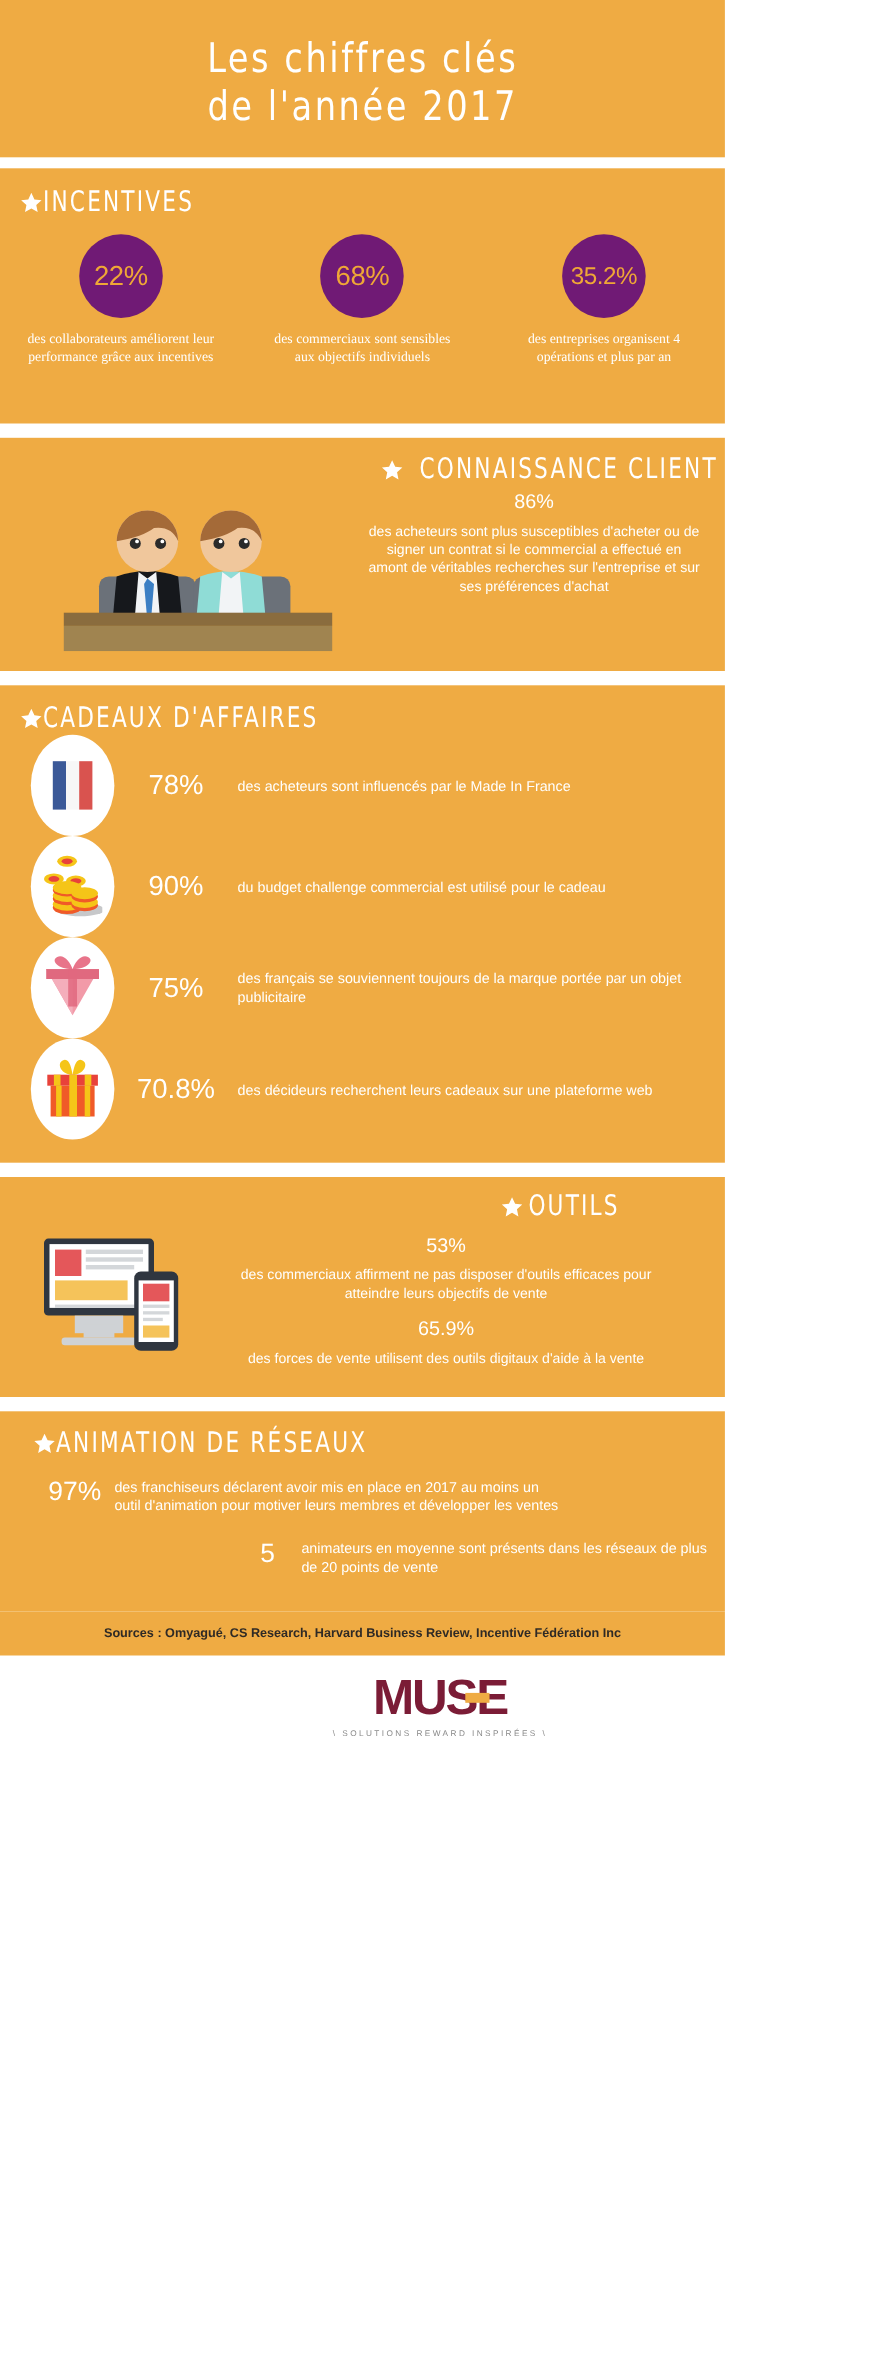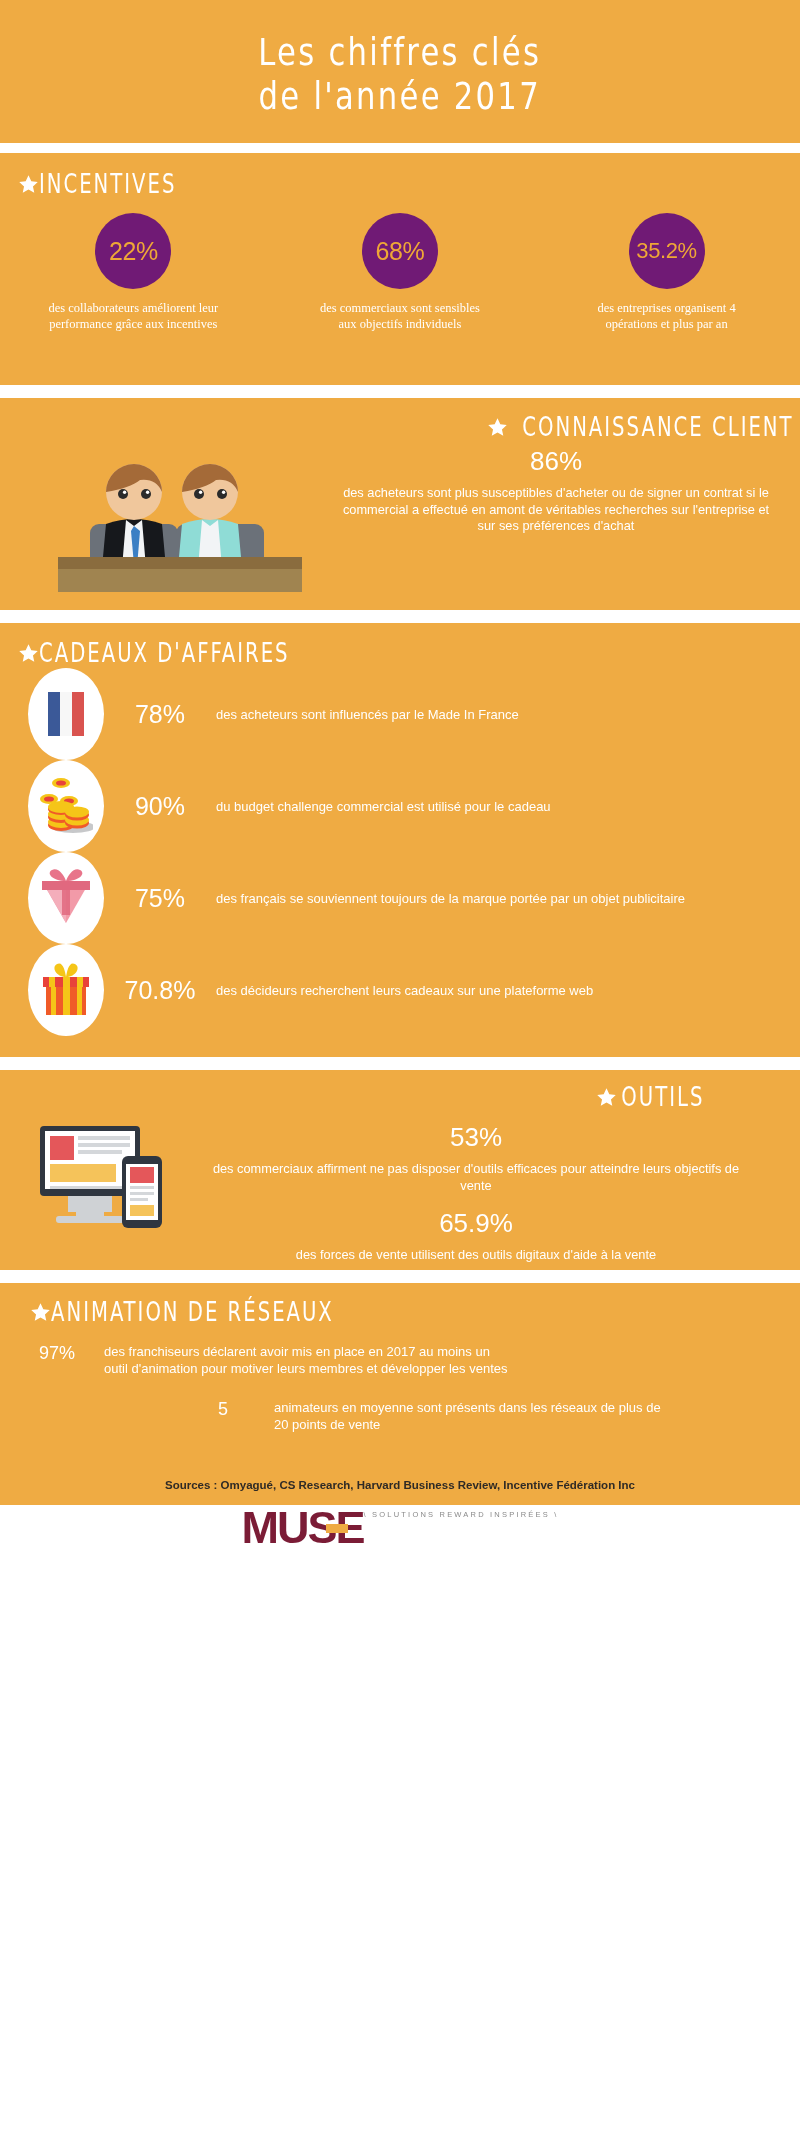--- a/index.html
+++ b/index.html
@@ -10,21 +10,21 @@
   }
   .page {
     width: 800px;
     height: 2154px;
     position: relative;
     background: #ffffff;
     overflow: hidden;
   }
   .band {
     background: #efab43;
-    width: 800px;
+    width: 659px;
     position: relative;
   }
   .gap { background: #ffffff; width: 800px; }
 
   
   .header {
     height: 143px;
     display: flex;
     flex-direction: column;
     align-items: center;
@@ -106,21 +106,21 @@
   .connaissance { height: 212px; padding: 16px 0 0 0; position: relative; }
   .connaissance .sec-head { padding-right: 6px; }
   .cc-body { display: flex; }
   .cc-left { width: 330px; position: relative; height: 150px; }
   .cc-right {
     flex: 1; padding-right: 22px; text-align: center; color: #ffffff;
     padding-left: 4px;
   }
   .big-pct {
     font-family: "Liberation Sans Narrow", "Liberation Sans", sans-serif;
-    font-size: 26px; font-weight: 300; letter-spacing: 0px;
+    font-size: 18px; font-weight: 300; letter-spacing: 0px;
     margin-top: 6px;
   }
   .body-text {
     font-family: "Liberation Sans Narrow", "Liberation Sans", sans-serif;
     font-size: 12.8px; line-height: 16.5px; margin-top: 8px;
   }
 
   
   .people { position: absolute; left: 54px; top: 12px; width: 250px; height: 140px; }
 
@@ -155,44 +155,44 @@
   .outils-right { flex: 1; text-align: center; color: #ffffff; padding-right: 48px; }
   .device { position: absolute; left: 36px; top: 14px; width: 150px; height: 120px; }
 
   
   .anim { height: 182px; padding: 16px 0 0 0; }
   .anim .sec-head { padding-left: 30px; }
   .anim-row { display: flex; align-items: flex-start; margin-top: 18px; }
   .anim-num {
     color: #ffffff;
     font-family: "Liberation Sans Narrow", "Liberation Sans", sans-serif;
-    font-size: 18px; font-weight: 300;
-    flex: 0 0 auto; text-align: center;
+    font-size: 24px; font-weight: 300;
+    flex: 0 0 auto; text-align: right;
   }
   .anim-text {
     color: #ffffff;
     font-family: "Liberation Sans Narrow", "Liberation Sans", sans-serif;
     font-size: 13px; line-height: 17px;
     padding-left: 12px;
   }
 
   
   .sources {
     height: 40px;
     display: flex; align-items: center; justify-content: center;
     color: #2f2a25;
     font-family: Liberation Sans, sans-serif;
     font-size: 11.5px; font-weight: 700;
   }
 
   
   .logo-area {
     height: 90px; background: #ffffff;
-    display: flex; flex-direction: row;
-    align-items: flex-start; justify-content: center;
+    display: flex; flex-direction: column;
+    align-items: center; justify-content: center;
   }
   .logo-mark {
     font-family: "Liberation Sans Narrow", "Liberation Sans", sans-serif;
     font-size: 45px; font-weight: 700;
     color: #7b1c36; letter-spacing: -2px;
     position: relative; line-height: 46px;
   }
   .logo-bar {
     position: absolute; right: 16px; top: 19px;
     width: 22px; height: 9px; background: #efab43;

